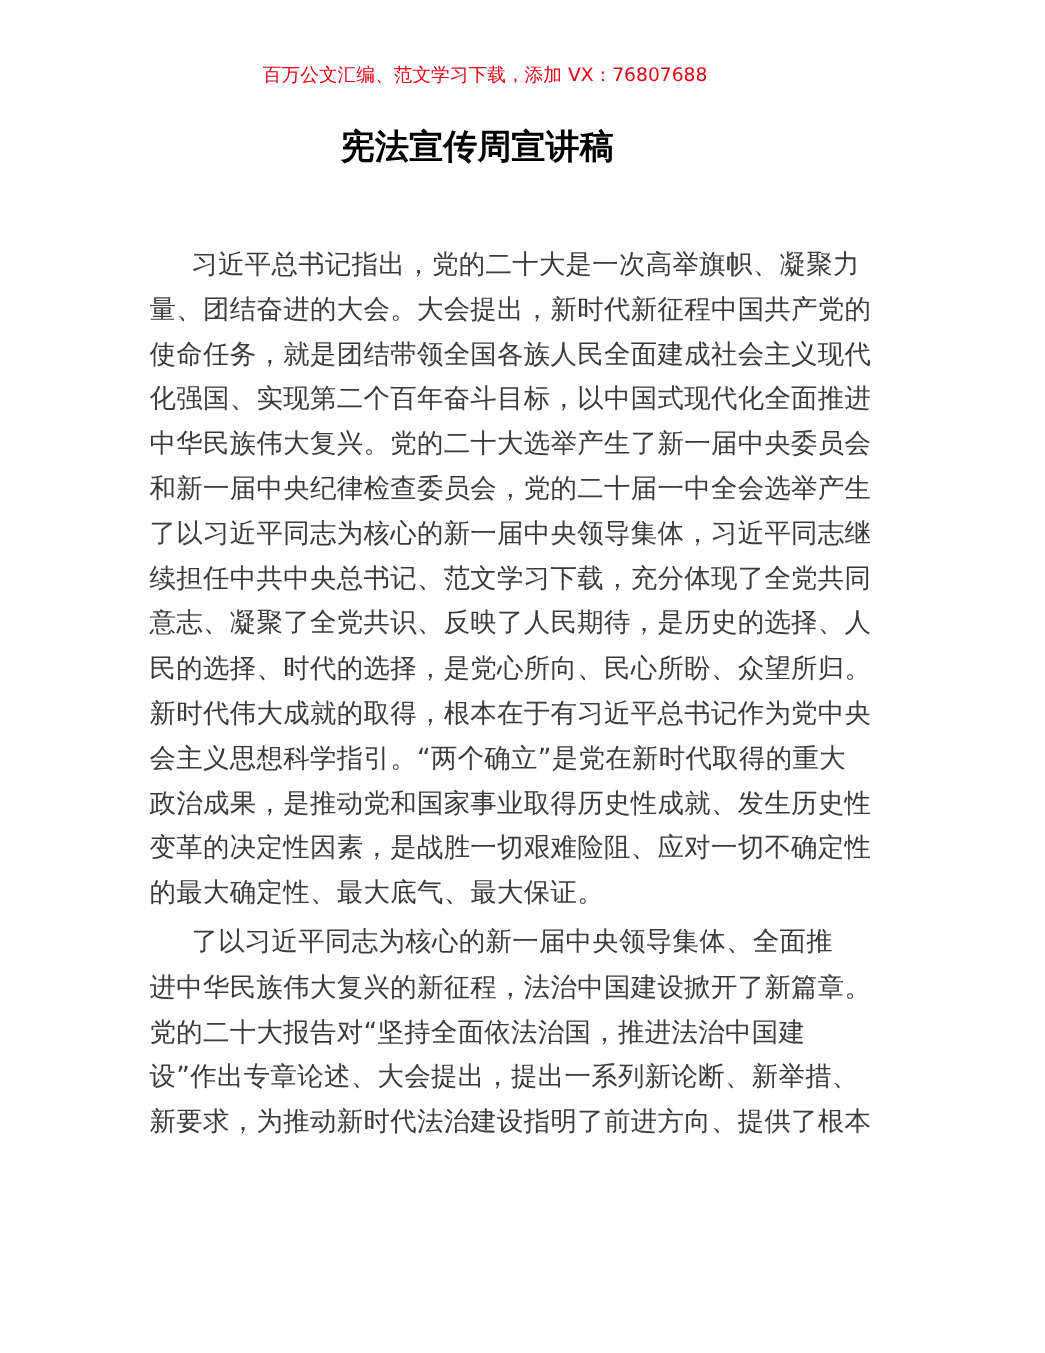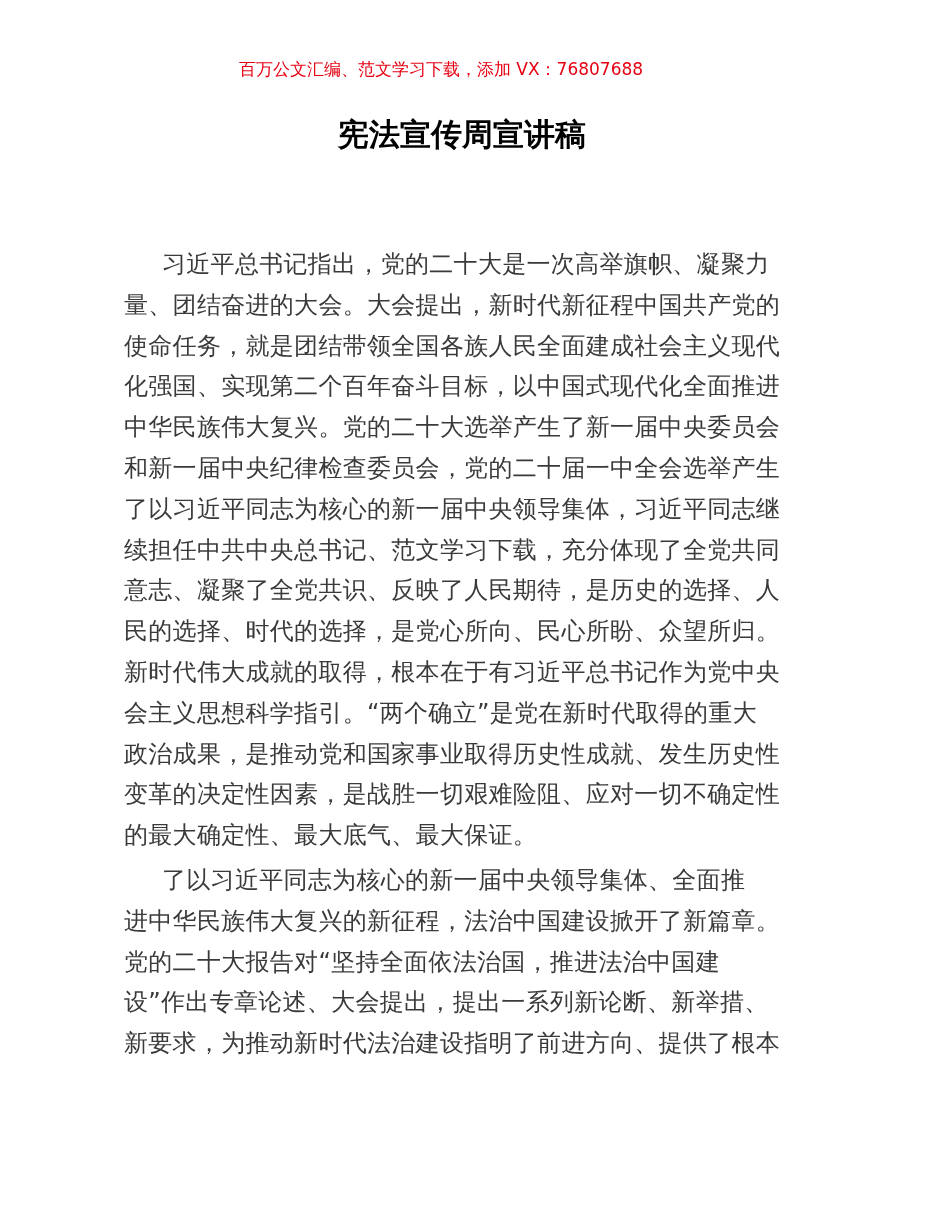--- a/index.html
+++ b/index.html
@@ -20,36 +20,34 @@
       left: 0;
       width: 882px;
       text-align: center;
       font-size: 17px;
       line-height: 26px;
       color: #e60012;
     }
     .doc-title {
       position: absolute;
       top: 112px;
-      left: 0;
+      left: 16px;
       width: 836px;
       text-align: center;
       font-family: "DejaVu Serif", "Liberation Serif", serif;
       font-weight: bold;
       font-size: 31px;
       line-height: 44px;
       color: #000000;
-      padding-left: 44px;
     }
     .doc-body {
       position: absolute;
       top: 220px;
-      left: 124px;
+      left: 136px;
       width: 672px;
-      margin-top: 24px;
     }
     .para {
       margin: 0 0 4px 0;
       font-size: 24px;
       line-height: 40.8px;
       color: #3a3a3a;
       text-align: justify;
       letter-spacing: 0.3px;
     }
     .line {

